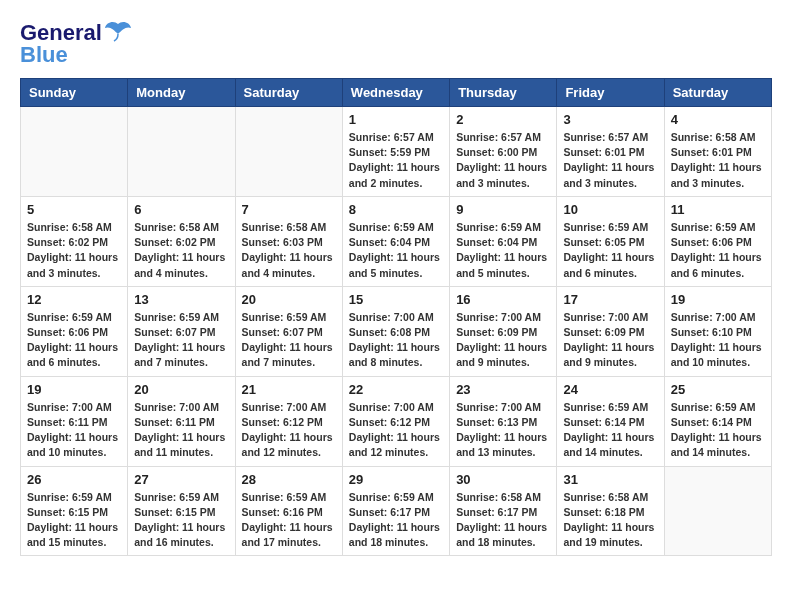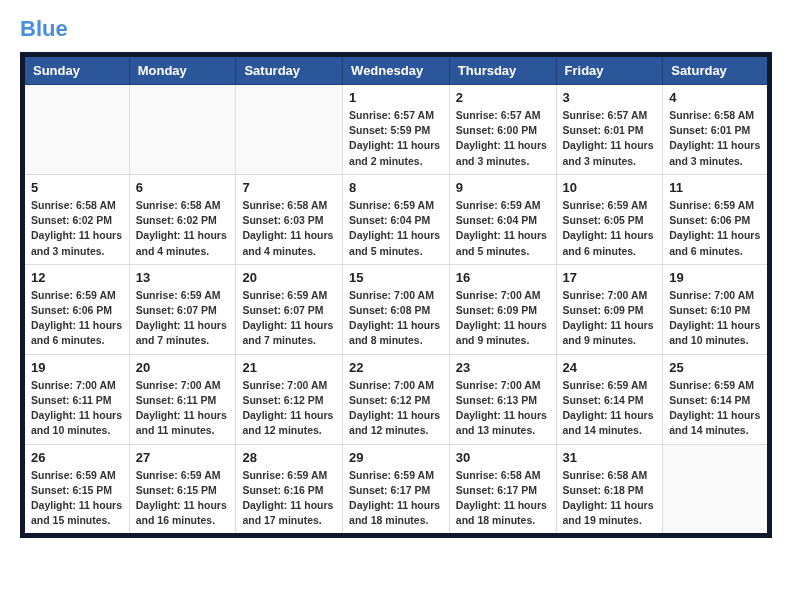--- a/index.html
+++ b/index.html
@@ -29,21 +29,21 @@
       font-weight: bold;
       color: #222;
     }
     .location {
       font-size: 16px;
       color: #444;
     }
     .calendar {
       width: 100%;
       border-collapse: collapse;
-      border: 5px solid #0f172a;
+      border: 1px solid #0f172a;
     }
     .calendar th {
       background-color: #2b579a;
       color: #fff;
       text-align: left;
       padding: 6px 8px;
       font-size: 13px;
       border: 1px solid #1e407a;
     }
     .calendar td {
@@ -74,20 +74,29 @@
     .logo-row {
       display: flex;
       align-items: center;
     }
   </style>
 </head>
 <body>
 
 <div class="header">
   <div class="logo">
+    <div class="logo-row">
+      <span style="font-size:22px;font-weight:bold;color:#1a1a6e;">General</span>
+      <span style="margin-left:2px;">
+        <svg width="28" height="22" viewBox="0 0 28 22" fill="none">
+          <path d="M14 4 C18 0, 26 2, 27 8 C22 6, 18 10, 14 14 C10 10, 6 6, 1 8 C2 2, 10 0, 14 4Z" fill="#4a90d9"></path>
+          <path d="M14 14 C14 18, 12 20, 10 21" stroke="#4a90d9" stroke-width="1.5" fill="none"></path>
+        </svg>
+      </span>
+    </div>
     <span style="font-size:22px;font-weight:bold;color:#4a90d9;margin-top:-4px;">Blue</span>
   </div>
   <div class="title-area">
     <div class="month-title"></div>
     <div class="location"></div>
   </div>
 </div>
 
 <table class="calendar">
   <thead>

